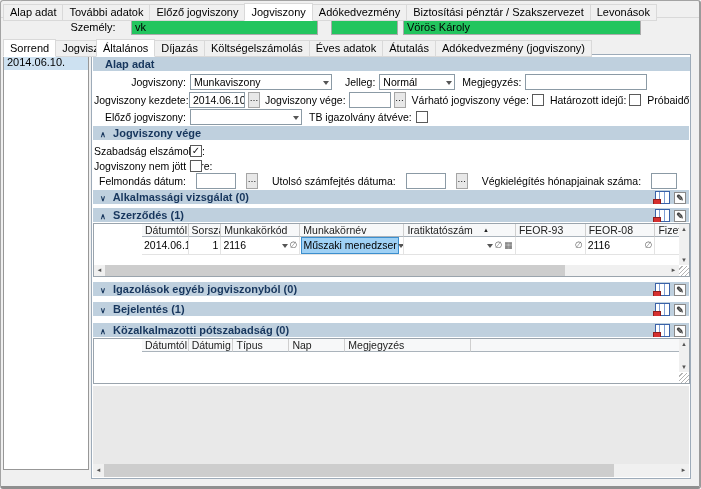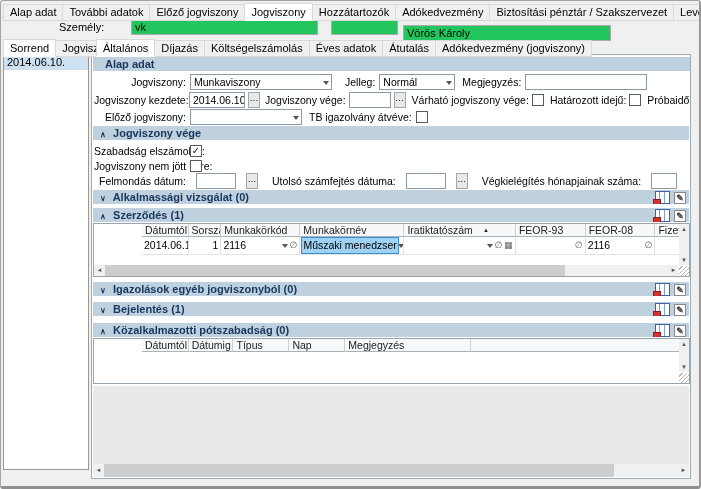--- a/index.html
+++ b/index.html
@@ -85,32 +85,31 @@
 </head>
 <body>
 
 <div id="win">
 
   <div class="tabs" style="position:absolute;left:2px;top:2px;z-index:3;">
     <div class="tab">Alap adat</div>
     <div class="tab">További adatok</div>
     <div class="tab">Előző jogviszony</div>
     <div class="tab active">Jogviszony</div>
-    <div class="tab">Hozzátartozók</div>
     <div class="tab">Adókedvezmény</div>
     <div class="tab">Biztosítási pénztár / Szakszervezet</div>
     <div class="tab">Levonások</div>
 
   </div>
   <div class="tabstrip-line" style="left:0;top:16px;width:701px;"></div>
 
-  <div class="lbl" style="position:absolute;left:58px;top:20px;width:68px;text-align:left;">Személy:</div>
+  <div class="lbl" style="position:absolute;left:58px;top:20px;width:68px;text-align:center;">Személy:</div>
   <div class="field" style="position:absolute;left:130px;top:18px;width:187px;">vk</div>
   <div class="field" style="position:absolute;left:330px;top:18px;width:67px;"></div>
-  <div class="field" style="position:absolute;left:402px;top:24px;width:208px;">Vörös Károly</div>
+  <div class="field" style="position:absolute;left:402px;top:18px;width:238px;">Vörös Károly</div>
 
   <div class="tabs" style="position:absolute;left:2px;top:38px;z-index:3;">
     <div class="tab active">Sorrend</div>
     <div class="tab">Jogviszony</div>
   </div>
   <div id="side-list">
     <div class="side-item">2014.06.10.</div>
   </div>
 
   <div class="tabs" style="position:absolute;left:95px;top:38px;z-index:3;">

